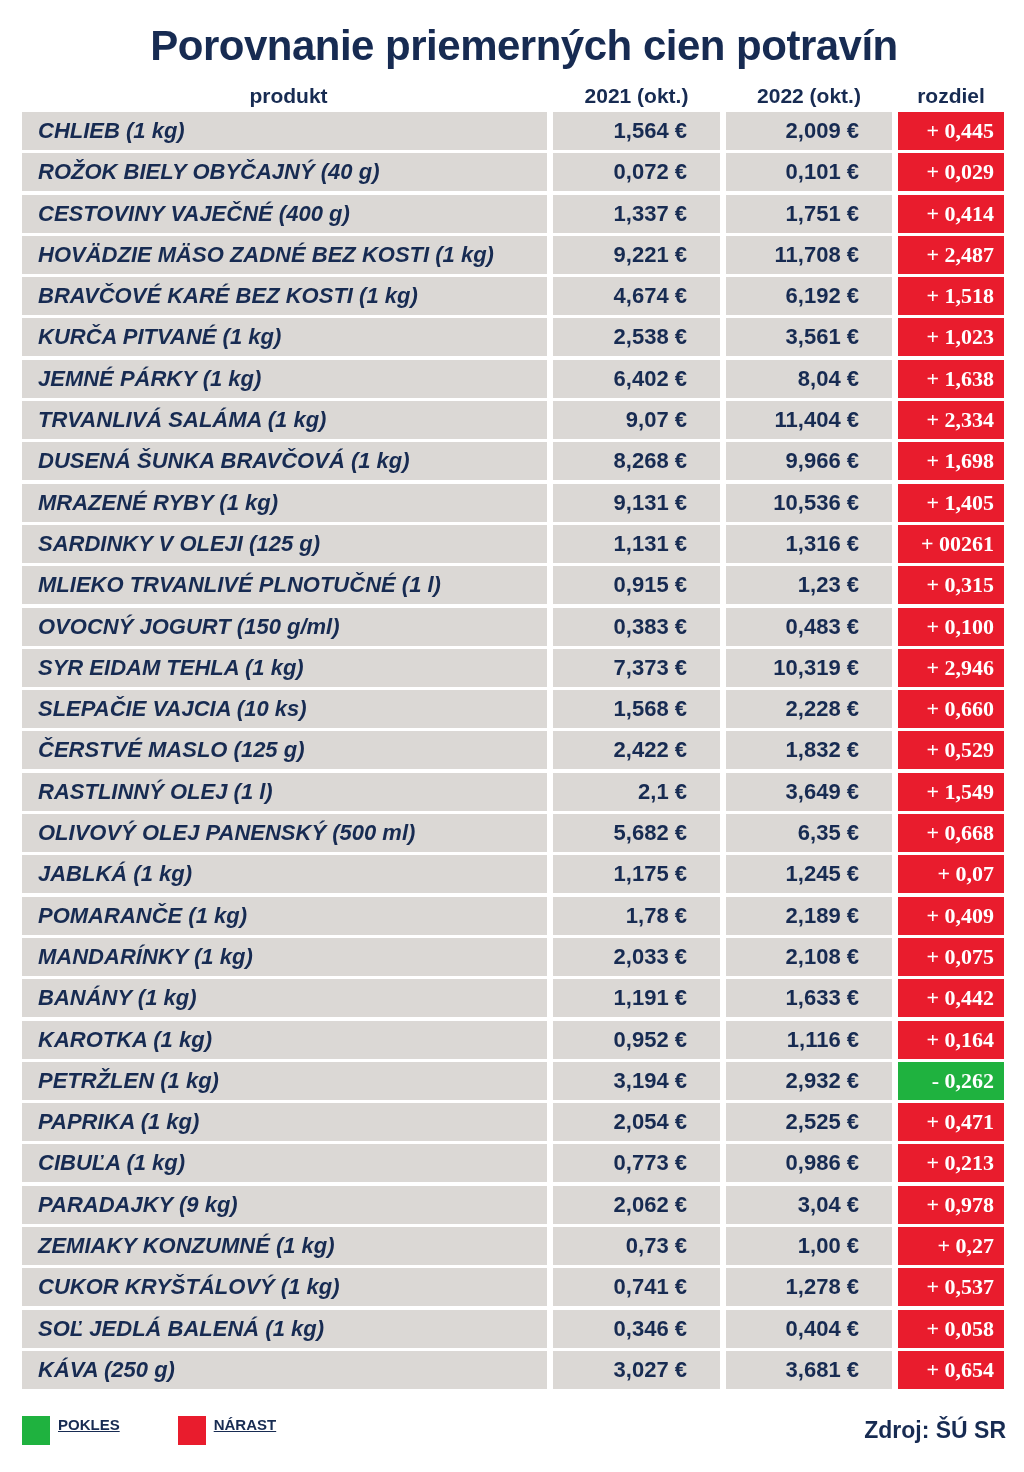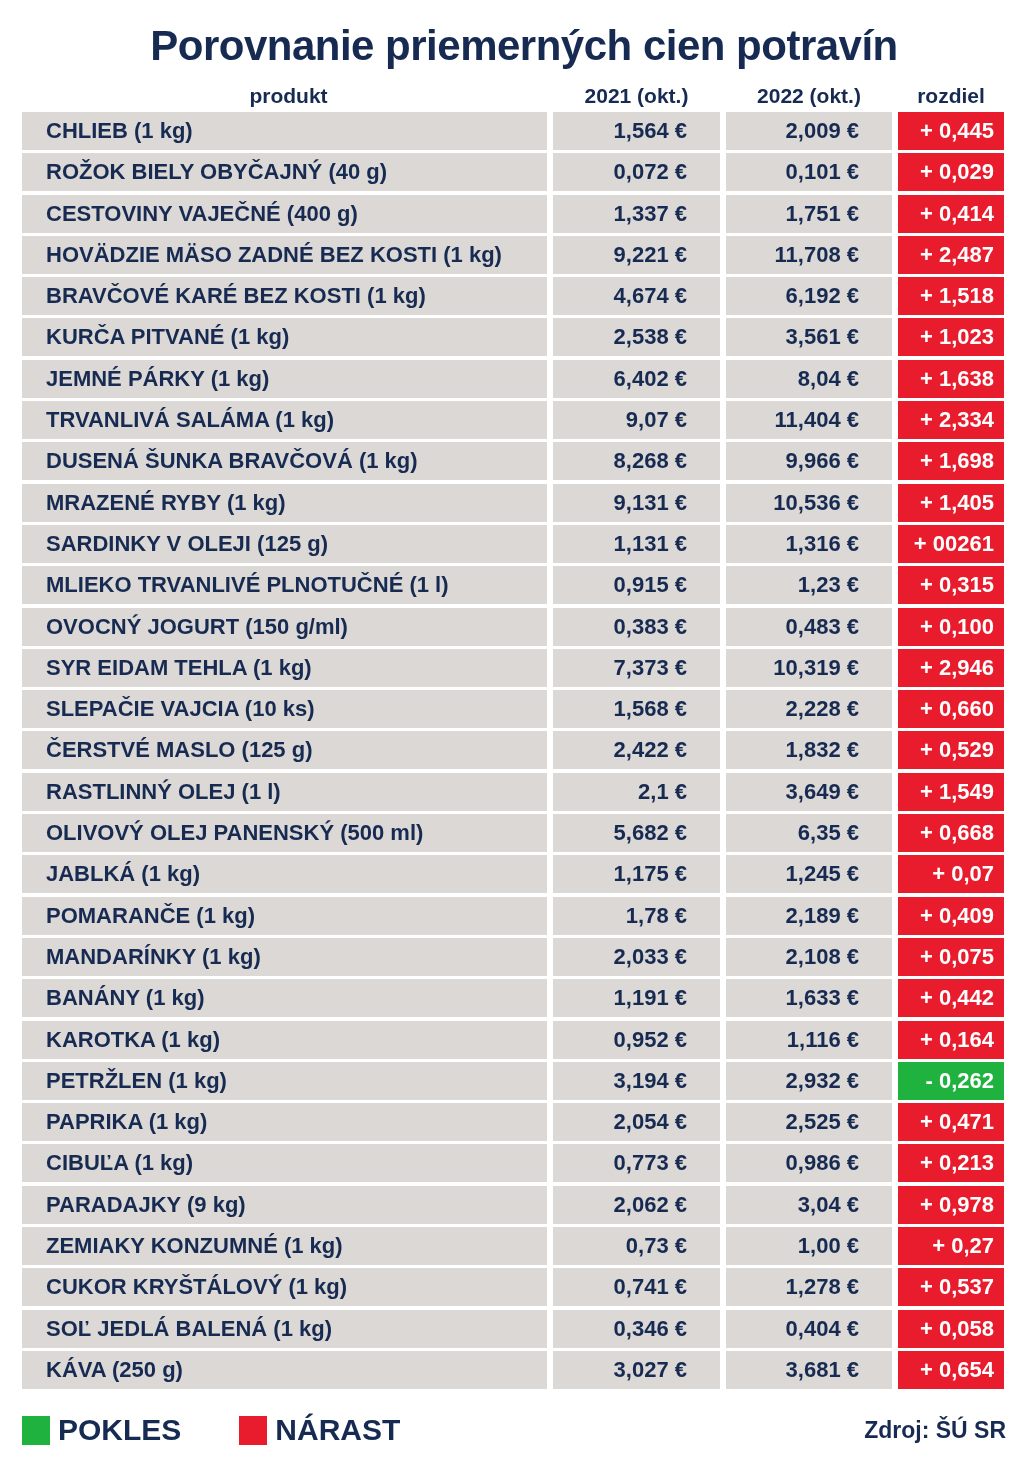--- a/index.html
+++ b/index.html
@@ -33,31 +33,31 @@
     display:flex;flex-direction:column;gap:3.3px;
   }
   .row{
     display:grid;grid-template-columns:525px 167px 166px 106px;column-gap:6px;
   }
   .cell{
     height:38px;background:var(--gray);
     display:flex;align-items:center;
     font-size:22px;white-space:nowrap;
   }
-  .cell.product{justify-content:flex-start;padding-left:24px;}
+  .cell.product{justify-content:flex-start;padding-left:16px;font-style:italic;}
   .cell.price{justify-content:flex-end;padding-right:33px;}
-  .cell.diff{justify-content:flex-end;padding-right:10px;color:#fff;}
+  .cell.diff{justify-content:flex-end;padding-right:10px;color:#fff;font-family:Liberation Serif, serif;}
   .cell.diff.increase{background:var(--red);}
   .cell.diff.decrease{background:var(--green);}
 
   .footer{
     position:absolute;top:1414px;left:22px;width:984px;height:32px;
     display:flex;align-items:center;
   }
-  .legend-item{display:flex;align-items:center;margin-right:58px;font-size:30px;}
+  .legend-item{display:flex;align-items:flex-start;margin-right:58px;font-size:15px;text-decoration:underline;}
   .swatch{width:28px;height:29px;display:inline-block;margin-right:8px;}
   .swatch.green{background:var(--green);}
   .swatch.red{background:var(--red);}
   .source{margin-left:auto;font-size:23px;}
 </style>
 </head>
 <body>
 
 <h1 class="title">Porovnanie priemerných cien potravín</h1>
 

